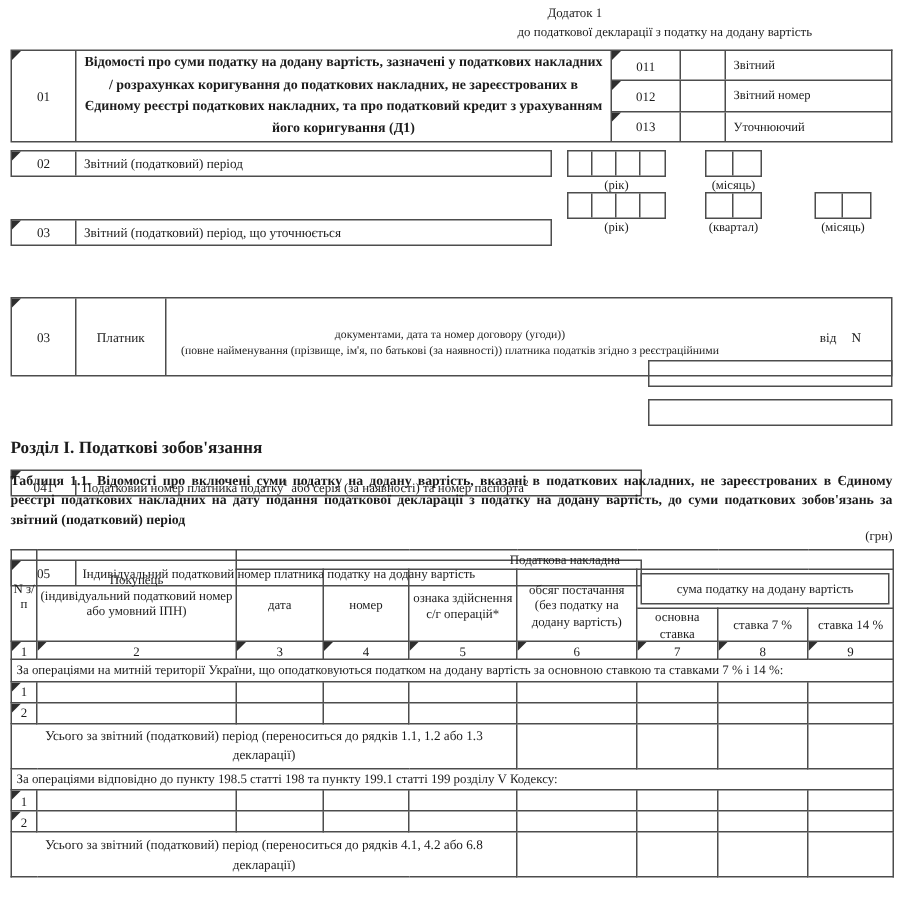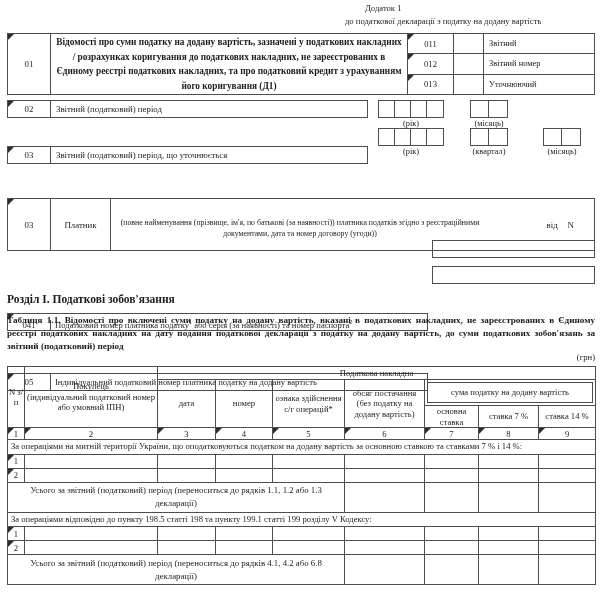--- a/index.html
+++ b/index.html
@@ -167,22 +167,22 @@
       <div class="uline"></div>
       <div class="vidrow">
         <span style="margin-right:4px;">від</span>
         <div class="u" style="flex:2;"></div>
         <span style="margin:0 6px;">N</span>
         <div class="u" style="flex:3;"></div>
       </div>
     </div>
   </div>
   <div class="abs" id="caption04">
+    <div>документами, дата та номер договору (угоди))</div>
     <div>(повне найменування (прізвище, ім'я, по батькові (за наявності)) платника податків згідно з реєстраційними</div>
-    <div>документами, дата та номер договору (угоди))</div>
   </div>
 
   <div class="abs idrow-box tm" style="top:224px;left:7px;align-items:flex-end;">
     <div class="code-cell">041</div>
     <div class="ilbl">
       <span><span>Податковий номер платника податку</span><sup>1</sup><span> або серія (за наявності) та номер паспорта</span><sup>2</sup></span>
     </div>
   </div>
   <div class="abs id-input" style="top:240px;left:432px;"></div>
 

